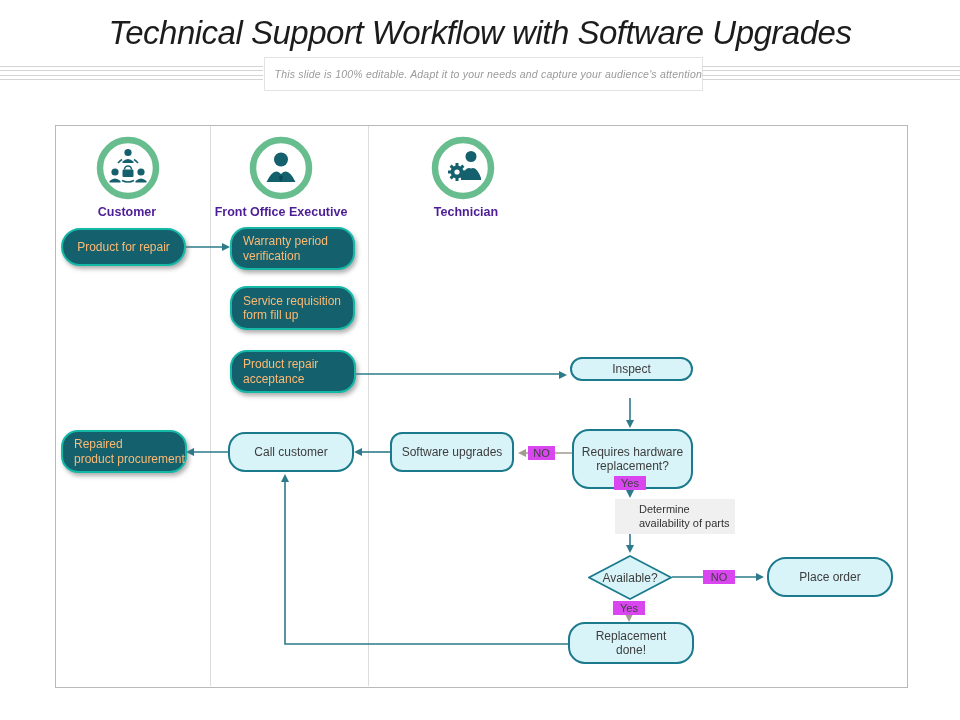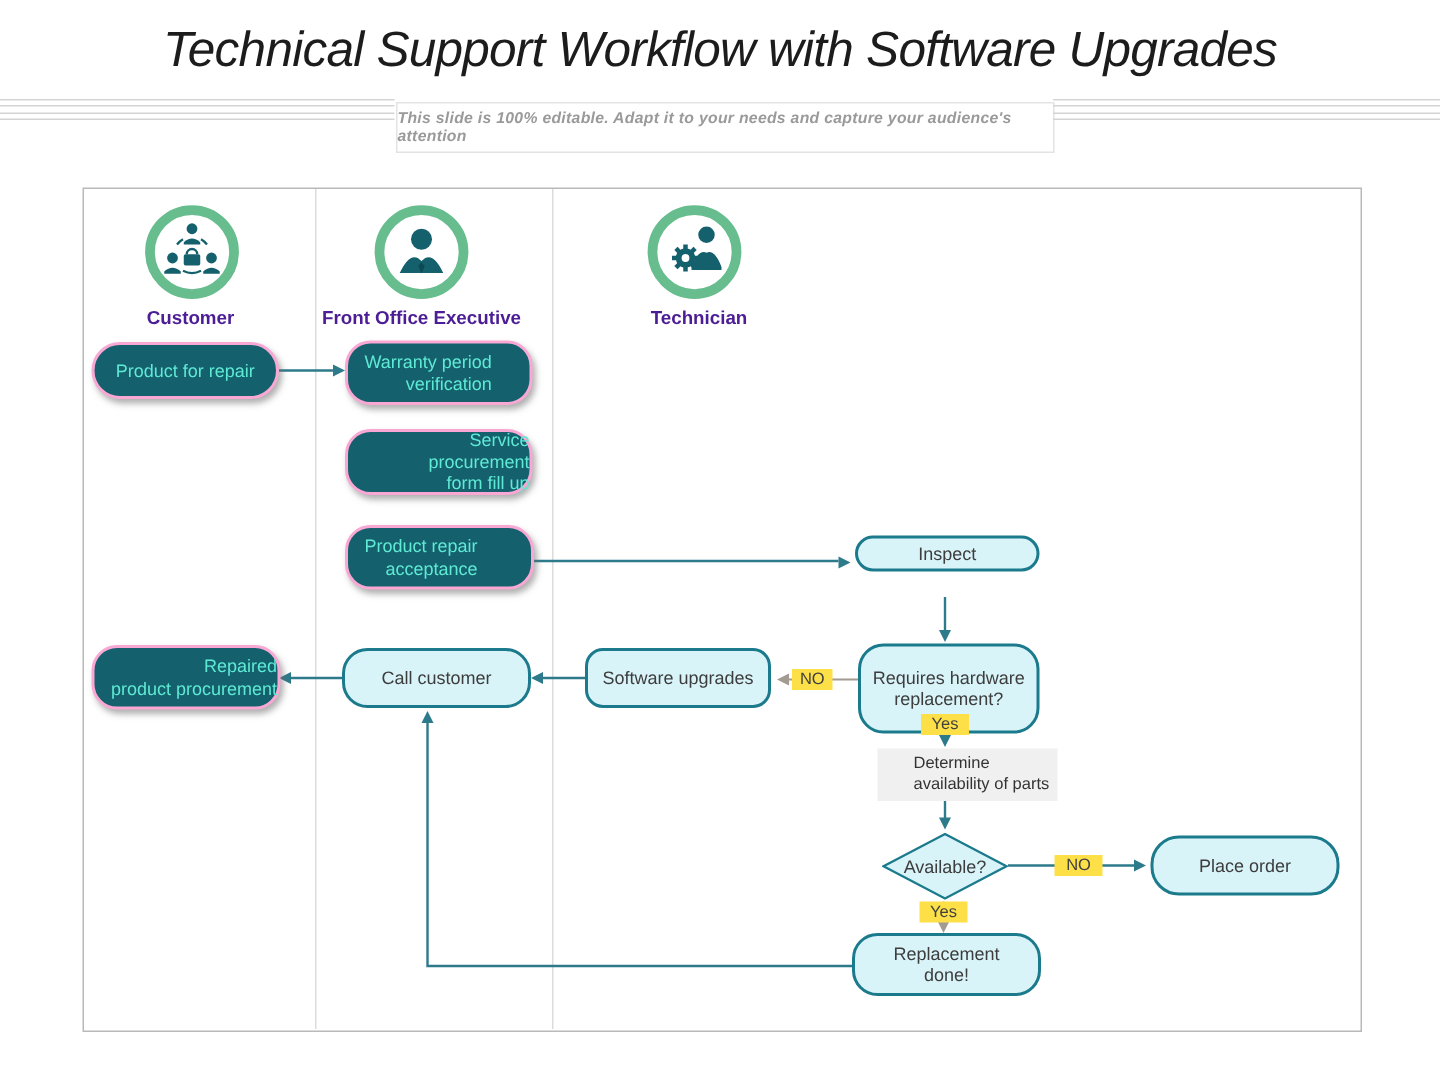--- a/index.html
+++ b/index.html
@@ -10,23 +10,23 @@
     color:#2b2b2b;
   }
   .abs{position:absolute;}
 
   
   .title{
     left:0;top:14px;width:960px;text-align:center;
     font-size:33px;font-weight:400;color:#1c1c1c;letter-spacing:-0.5px;font-style:italic;
   }
   .subtitle-box{
-    left:264px;top:68px;width:437px;height:32px;
+    left:264px;top:57px;width:437px;height:32px;
     border:1px solid #e3e3e3;background:#fff;
-    display:flex;align-items:center;justify-content:flex-end;font-weight:bold;
+    display:flex;align-items:center;justify-content:flex-end;
   }
   .subtitle-box span{
     font-size:10.5px;font-style:italic;color:#9a9a9a;letter-spacing:0.2px;
   }
   .rules{top:66px;height:14px;display:flex;flex-direction:column;justify-content:space-between;}
   .rules i{display:block;height:1px;background:#d4d4d4;}
   .rules-left{left:0;width:263px;}
   .rules-right{left:702px;width:258px;}
 
   
@@ -51,41 +51,41 @@
   .head-gray{fill:var(--arrow_gray);stroke:none;}
 
   
   .node{
     display:flex;align-items:center;justify-content:center;
     font-size:12px;line-height:1.2;text-align:center;
     border-radius:17px;box-sizing:border-box;
   }
   .node span{white-space:pre-line;}
   .node-dark{
-    background:var(--dark);color:#5eead4;
-    border:2px solid #f9a8d4;
+    background:var(--dark);color:#fdba74;
+    border:2px solid #14b8a6;
     box-shadow:2px 3px 4px rgba(110,110,110,.55);
   }
-  .node-dark.left, .node-light.left{justify-content:flex-start;text-align:right;padding-left:11px;}
+  .node-dark.left, .node-light.left{justify-content:flex-start;text-align:left;padding-left:11px;}
   .node-light{
     background:var(--light);color:#3d3d3d;
     border:2px solid var(--light_border);
   }
   .node-gray{
     background:#f0f0f0;color:#333;border-radius:0;
-    font-size:11px;justify-content:flex-start;text-align:left;padding-left:24px;
+    font-size:11px;justify-content:flex-start;text-align:left;padding-left:24px;margin-left:30px;
   }
   .pill{border-radius:19px;}
   .diamond-wrap{display:flex;align-items:center;justify-content:center;}
   .diamond-wrap svg{position:absolute;left:0;top:0;}
   .diamond-wrap span{position:relative;font-size:12px;color:#3d3d3d;}
 
   
   .edge-label{
-    background:#fde047;font-size:11px;color:#3f3f3f;
+    background:#d946ef;font-size:11px;color:#3f3f3f;
     display:flex;align-items:center;justify-content:center;height:14px;
   }
 </style>
 </head>
 <body>
 
 <div class="abs title">Technical Support Workflow with Software Upgrades</div>
 
 <div class="abs rules rules-left">
     <i></i>
@@ -188,21 +188,21 @@
 <div class="abs node node-dark pill" style="left:61px;top:228px;width:125px;height:38px;">
   <span>Product for repair</span>
   </div>
 
 <div class="abs node node-dark left" style="left:230px;top:227px;width:125px;height:43px;">
   <span>Warranty period
 verification</span>
   </div>
 
 <div class="abs node node-dark left" style="left:230px;top:286px;width:125px;height:44px;">
-  <span>Service procurement
+  <span>Service requisition
 form fill up</span>
   </div>
 
 <div class="abs node node-dark left" style="left:230px;top:350px;width:126px;height:43px;">
   <span>Product repair
 acceptance</span>
   </div>
 
 <div class="abs node node-light" style="left:570px;top:357px;width:123px;height:24px;">
   <span>Inspect</span>

